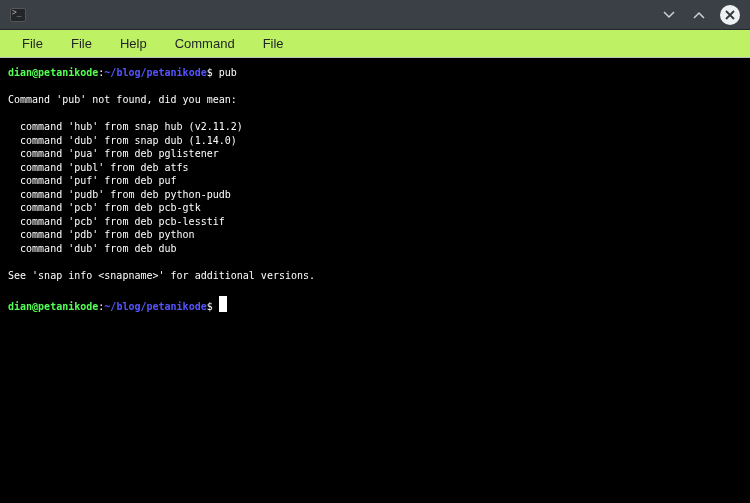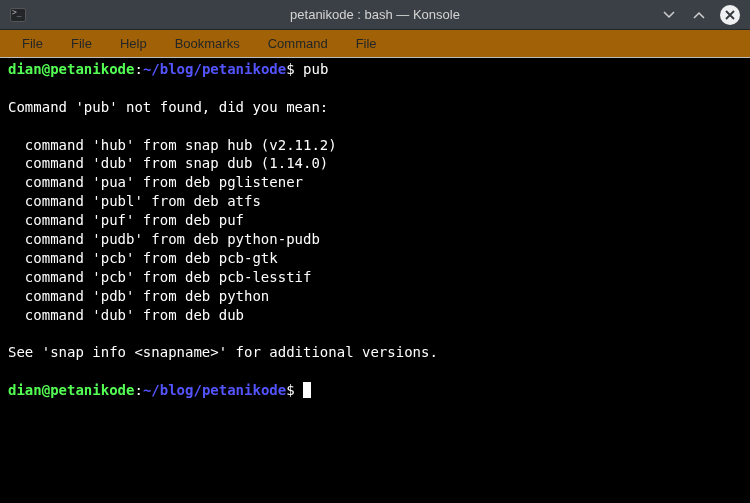--- a/index.html
+++ b/index.html
@@ -78,39 +78,39 @@
       height: 20px;
       background: #eff0f1;
       border-radius: 50%;
       color: #31363b;
       display: flex;
       align-items: center;
       justify-content: center;
     }
     .menubar {
       height: 28px;
-      background: #a16207;
+      background: #bef264;
       display: flex;
       align-items: center;
       padding: 0 8px;
       gap: 0;
       border-bottom: 1px solid #bcbdbe;
     }
     .menu-item {
       padding: 4px 14px;
       font-size: 13px;
       color: #232627;
       cursor: pointer;
     }
     .terminal {
       flex: 1;
       background: #000000;
-      padding: 2px 8px;
+      padding: 8px 8px;
       font-family: "DejaVu Sans Mono", "Liberation Mono", monospace;
-      font-size: 14px;
+      font-size: 10px;
       line-height: 1.35;
       color: #ffffff;
       overflow: hidden;
       white-space: pre;
     }
     .prompt-user {
       color: #54ff54;
       font-weight: bold;
     }
     .prompt-path {
@@ -160,21 +160,20 @@
   </style>
 </head>
 <body>
 
 <div class="window">
 
   <div class="titlebar">
     <div class="titlebar-left">
       <div class="window-icon"></div>
     </div>
-    <div class="titlebar-title">petanikode : bash — Konsole</div>
     <div class="titlebar-controls">
       <div class="titlebar-btn">
         <svg width="14" height="14" viewBox="0 0 14 14">
             <path d="M2 4 L7 9 L12 4" stroke="#d0d0d0" stroke-width="1.5" fill="none"></path>
           </svg>
       </div>
       <div class="titlebar-btn">
         <svg width="14" height="14" viewBox="0 0 14 14">
             <path d="M2 10 L7 5 L12 10" stroke="#d0d0d0" stroke-width="1.5" fill="none"></path>
           </svg>
@@ -184,21 +183,20 @@
             <path d="M2 2 L10 10 M10 2 L2 10" stroke="#31363b" stroke-width="1.8" fill="none"></path>
           </svg>
       </div>
     </div>
   </div>
 
   <div class="menubar">
     <div class="menu-item">File</div>
     <div class="menu-item">File</div>
     <div class="menu-item">Help</div>
-    <div class="menu-item">Bookmarks</div>
     <div class="menu-item">Command</div>
     <div class="menu-item">File</div>
   </div>
 
   <div class="terminal"><span class="prompt-user">dian@petanikode</span><span>:</span><span class="prompt-path">~/blog/petanikode</span><span class="prompt-dollar">$</span> <span>pub</span>
 <span>
 Command 'pub' not found, did you mean:
 
   command 'hub' from snap hub (v2.11.2)
   command 'dub' from snap dub (1.14.0)

